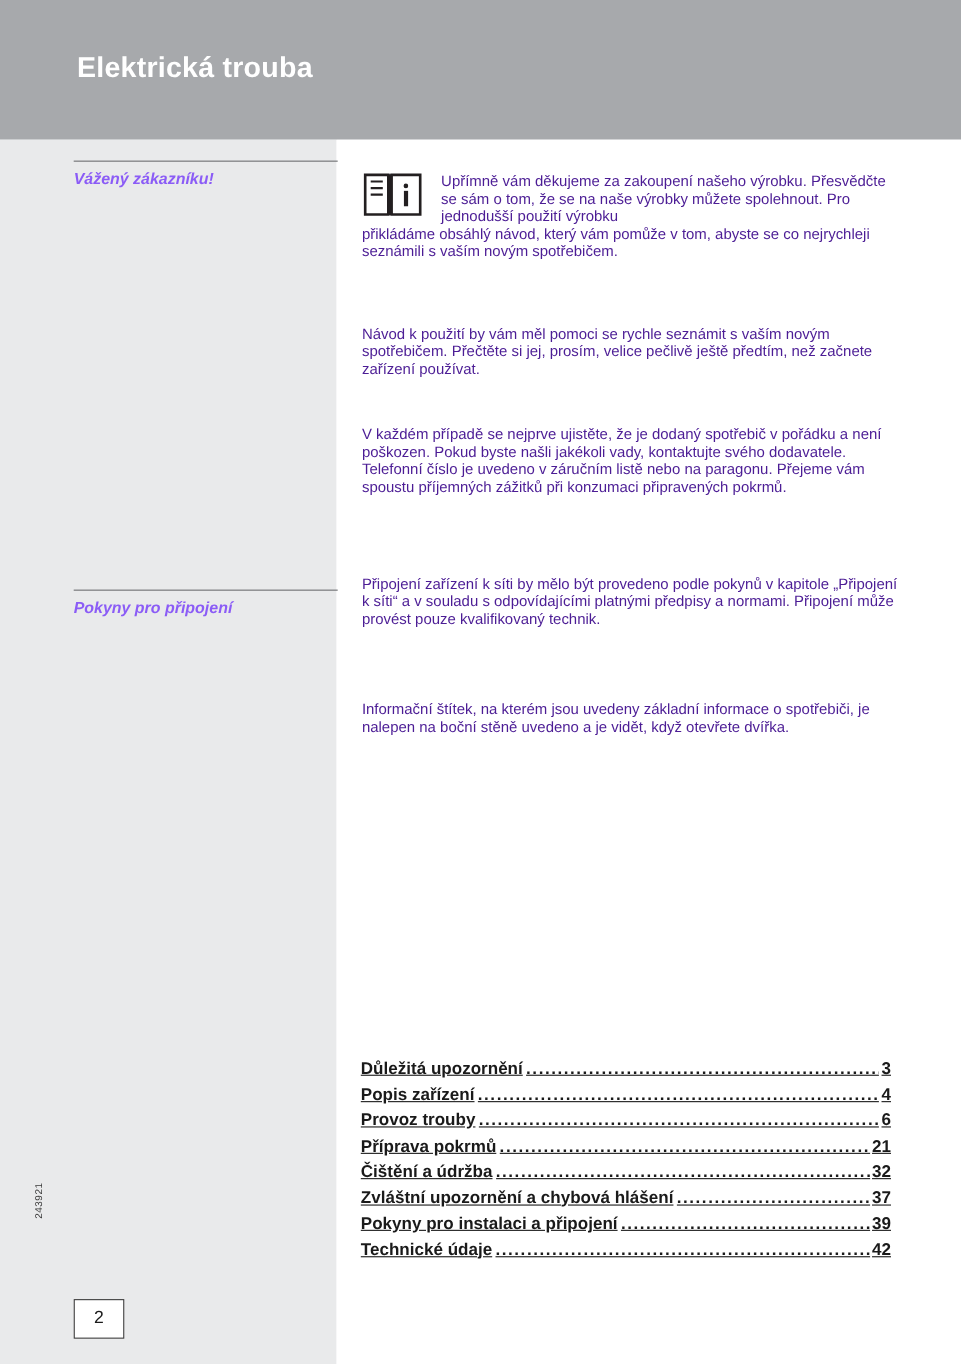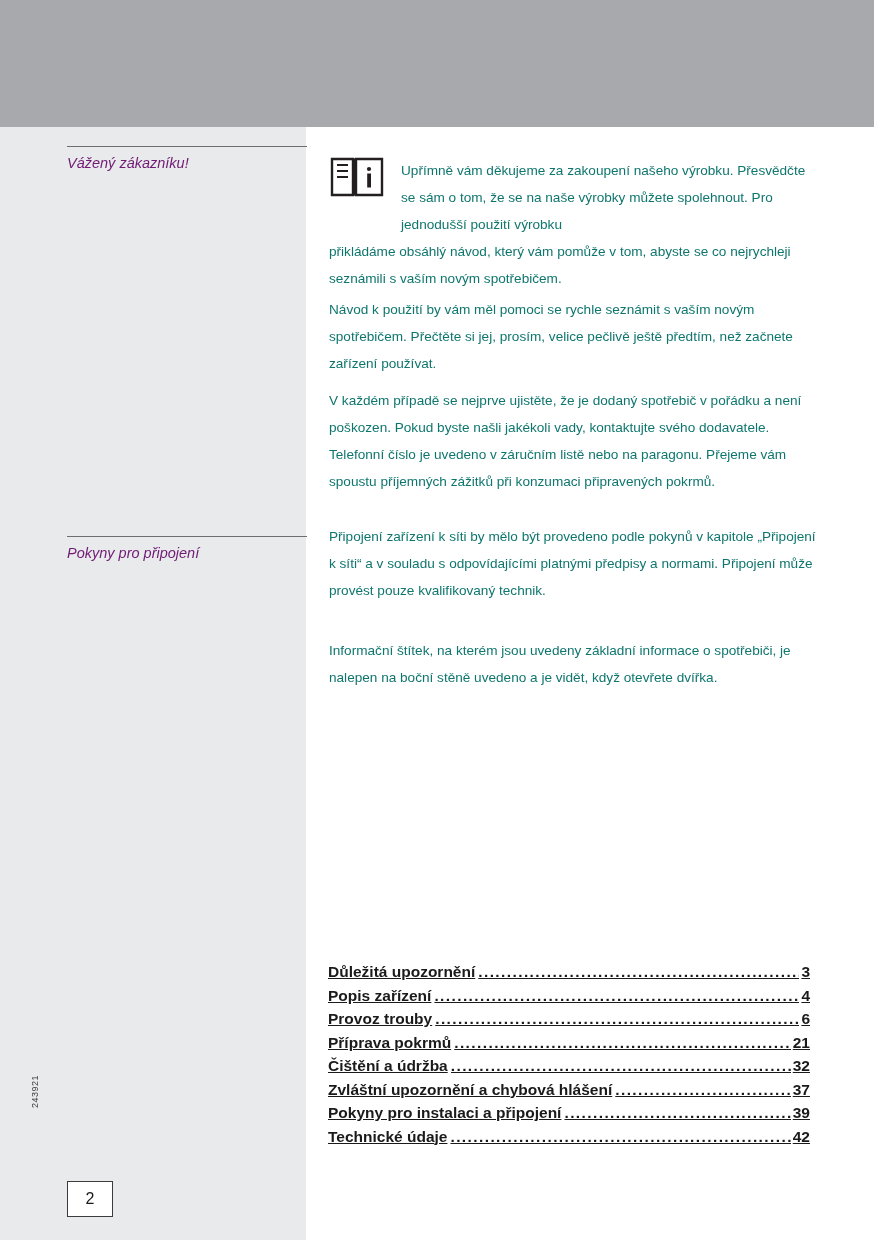--- a/index.html
+++ b/index.html
@@ -57,38 +57,38 @@
     height: 1113px;
     background: #ffffff;
   }
   
   .sec-head {
     position: absolute;
     left: 67px;
     width: 240px;
     font-size: 14.5px;
     font-style: italic;
-    font-weight: normal;
-    color: #701a75;
+    font-weight: bold;
+    color: #8b5cf6;
     border-top: 1.2px solid #6d6e71;
     padding-top: 8px;
     box-sizing: border-box;
   }
   .sec-head.s1 { top: 146px; }
   .sec-head.s2 { top: 536px; }
   .sec-head.s3 { top: 629px; }
 
   
   .para {
     position: absolute;
     left: 329px;
     width: 490px;
     font-size: 13.6px;
-    line-height: 27px;
-    color: #0f766e;
+    line-height: 16px;
+    color: #4c1d95;
   }
   .para.p1 { top: 157px; }
   .para.p1 .indent1 { display: block; padding-left: 72px; }
   .para.p2 { top: 296px; }
   .para.p3 { top: 387px; }
   .para.p4 { top: 523px; }
   .para.p5 { top: 637px; }
 
   
   .book-icon {
@@ -155,20 +155,21 @@
     white-space: nowrap;
     letter-spacing: 0.5px;
   }
 </style>
 </head>
 <body>
 
 <div class="page">
 
   <div class="header-band"></div>
+  <div class="header-title">Elektrická trouba</div>
 
   <div class="left-col"></div>
   <div class="content-col"></div>
 
   <div class="sec-head s1">Vážený zákazníku!</div>
   <div class="sec-head s2">Pokyny pro připojení</div>
 
   <div class="book-icon">
     <svg viewBox="0 0 60 42" width="60" height="42" xmlns="http://www.w3.org/2000/svg">
       <path d="M2,3 L23,3 L23,39 L2,39 Z" fill="#ffffff" stroke="#231f20" stroke-width="2.4"></path>

